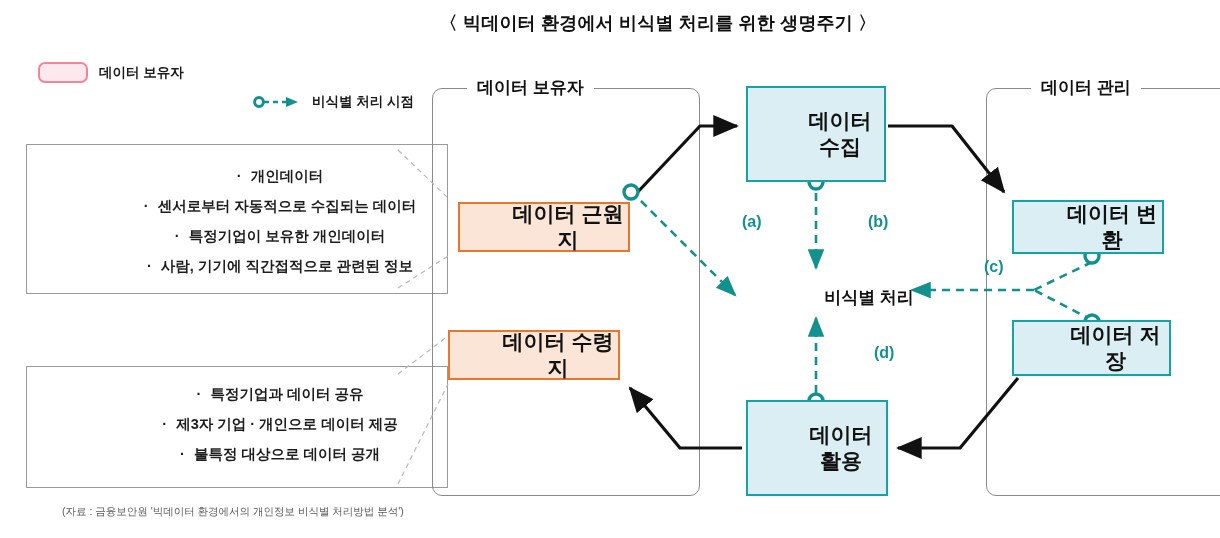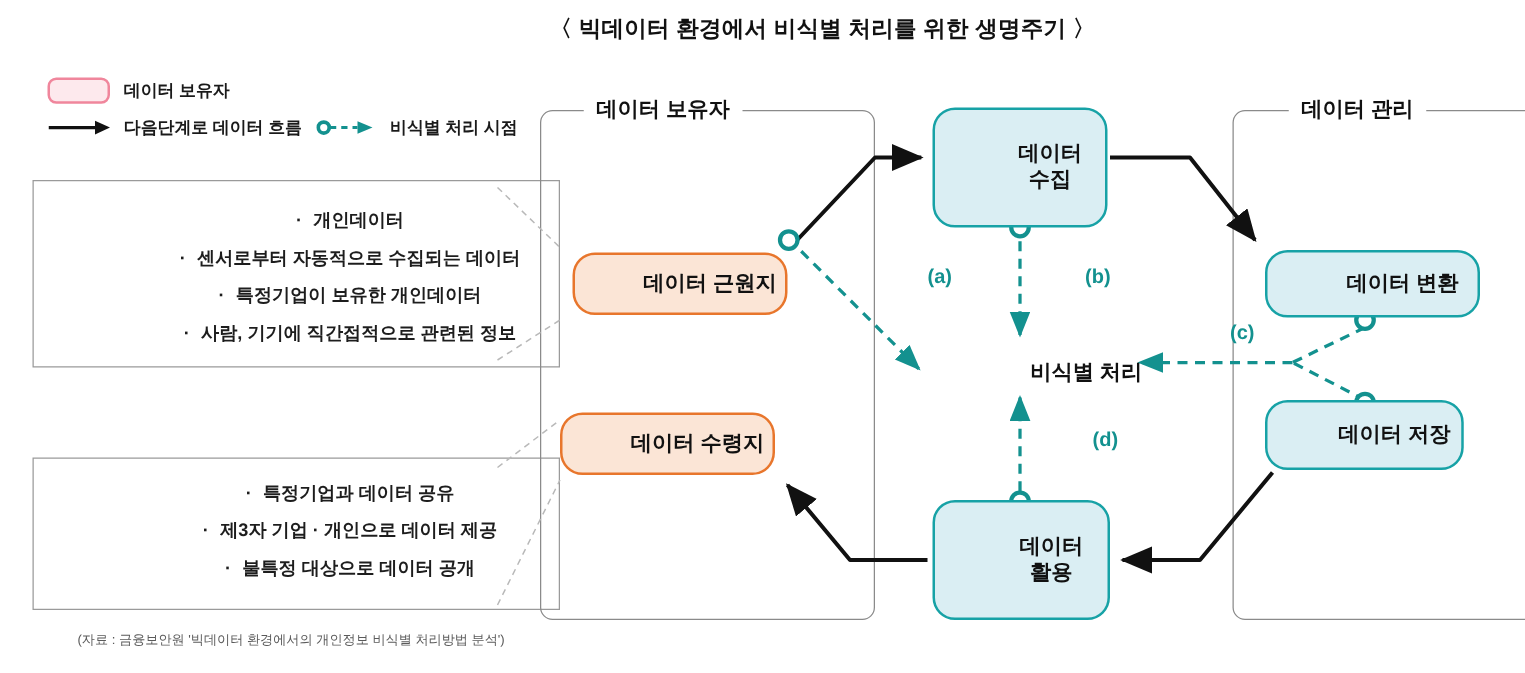--- a/index.html
+++ b/index.html
@@ -34,30 +34,30 @@
   
   .group{border:1.6px solid #8a8a8a;border-radius:10px;background:transparent;}
   #grp-owner{left:432px;top:88px;width:218px;height:406px;}
   #grp-manage{left:986px;top:88px;width:212px;height:406px;}
   .grp-title{position:absolute;top:-13px;background:#fff;padding:0 10px;
              font-size:17px;font-weight:bold;color:#111;white-space:nowrap;}
   #grp-owner .grp-title{left:34px;}
   #grp-manage .grp-title{left:44px;}
 
   
-  .node{border-radius:18px;display:flex;align-items:center;justify-content:center;
-        text-align:center;font-weight:bold;font-size:17px;line-height:1.22;
+  .node{border-radius:0;display:flex;align-items:center;justify-content:center;
+        text-align:center;font-weight:bold;font-size:21px;line-height:1.22;
         color:#111;box-sizing:border-box;}
   .node.orange{border:2.5px solid #e8762c;background:#fbe5d6;}
   .node.teal{border:2.2px solid #17a2a6;background:#daeef3;}
 
   #n-source{left:458px;top:202px;width:172px;height:50px;}
   #n-receiver{left:448px;top:330px;width:172px;height:50px;}
   #n-collect{left:746px;top:86px;width:140px;height:96px;}
-  #n-transform{left:1012px;top:200px;width:172px;height:54px;}
+  #n-transform{left:1012px;top:200px;width:152px;height:54px;}
   #n-store{left:1012px;top:320px;width:159px;height:56px;}
   #n-use{left:746px;top:400px;width:142px;height:96px;}
 
   
   #center-label{left:746px;top:286px;width:150px;text-align:center;
                 font-size:17px;font-weight:bold;color:#111;}
 
   
   .step{font-size:16px;font-weight:bold;color:#13918f;}
   #lbl-a{left:694px;top:213px;}
@@ -78,29 +78,20 @@
 <div class="abs" id="title">〈 빅데이터 환경에서 비식별 처리를 위한 생명주기 〉</div>
 
 <div class="abs" id="legend">
 
   <div class="lg-row" style="left:0;top:0;">
     <span class="sw"></span>
     <span class="lg-text" style="margin-left:11px;">데이터 보유자</span>
   </div>
 
 
-  <div class="lg-row" style="left:0;top:31px;">
-    <span class="lg-arrow">
-      <svg width="50" height="14" viewBox="0 0 50 14">
-        <line x1="1" y1="7" x2="38" y2="7" stroke="#111" stroke-width="2.6"></line>
-        <polygon points="38,1.5 50,7 38,12.5" fill="#111"></polygon>
-      </svg>
-    </span>
-    <span class="lg-text" style="margin-left:11px;">다음단계로 데이터 흐름</span>
-  </div>
 
   <div class="lg-row" style="left:215px;top:31px;">
     <span class="lg-darrow">
       <svg width="48" height="14" viewBox="0 0 48 14">
         <circle cx="6" cy="7" r="4.4" fill="none" stroke="#13918f" stroke-width="3"></circle>
         <line x1="11" y1="7" x2="33" y2="7" stroke="#13918f" stroke-width="2.4" stroke-dasharray="5,4"></line>
         <polygon points="33,2 45,7 33,12" fill="#13918f"></polygon>
       </svg>
     </span>
     <span class="lg-text" style="margin-left:11px;">비식별 처리 시점</span>

